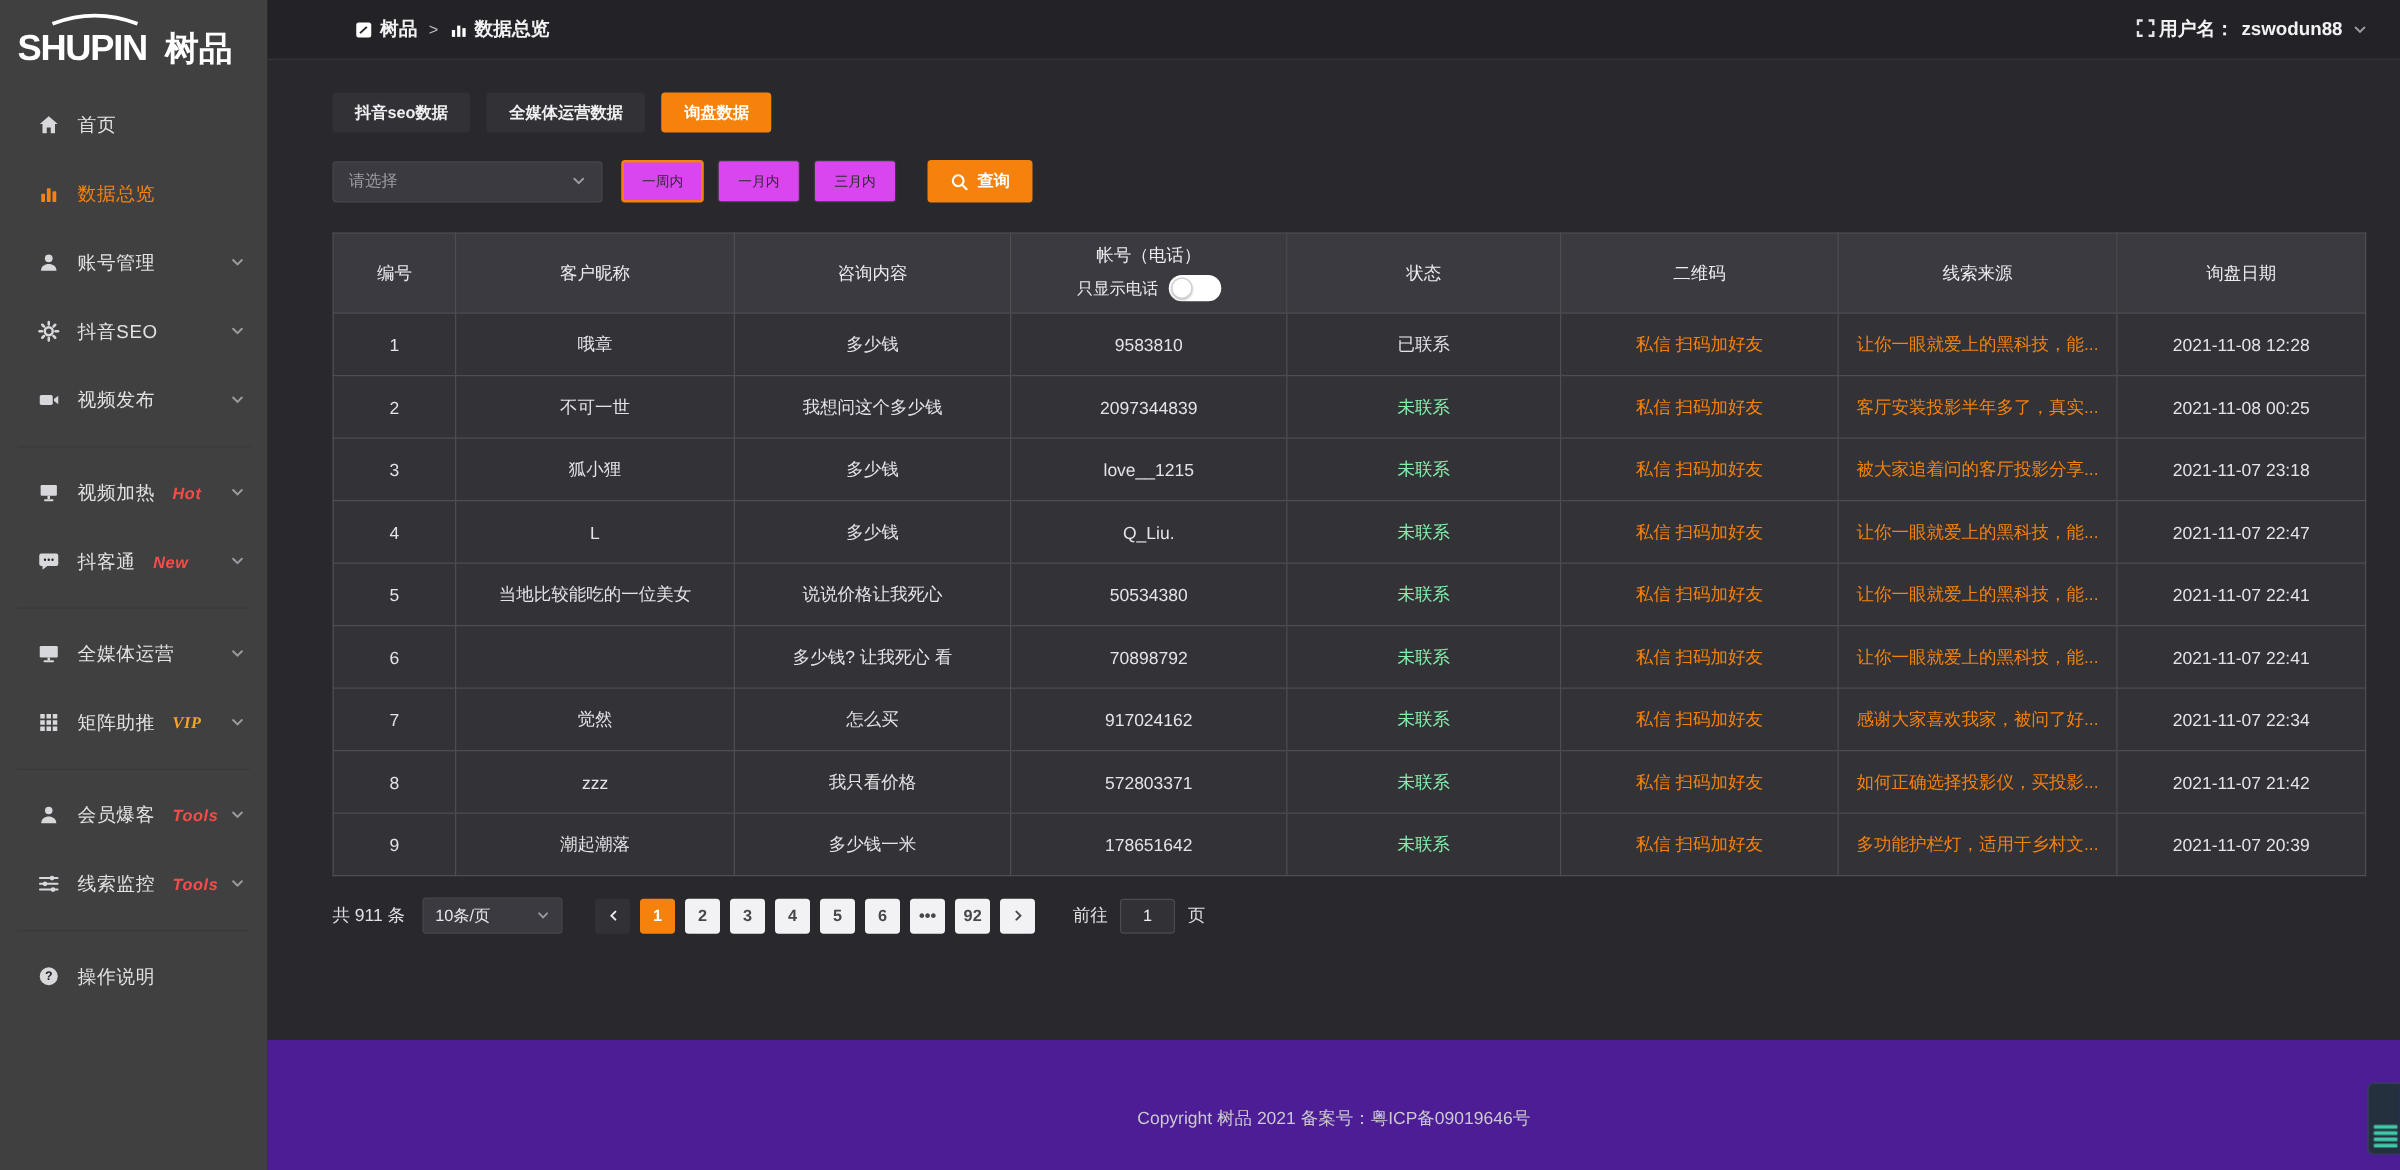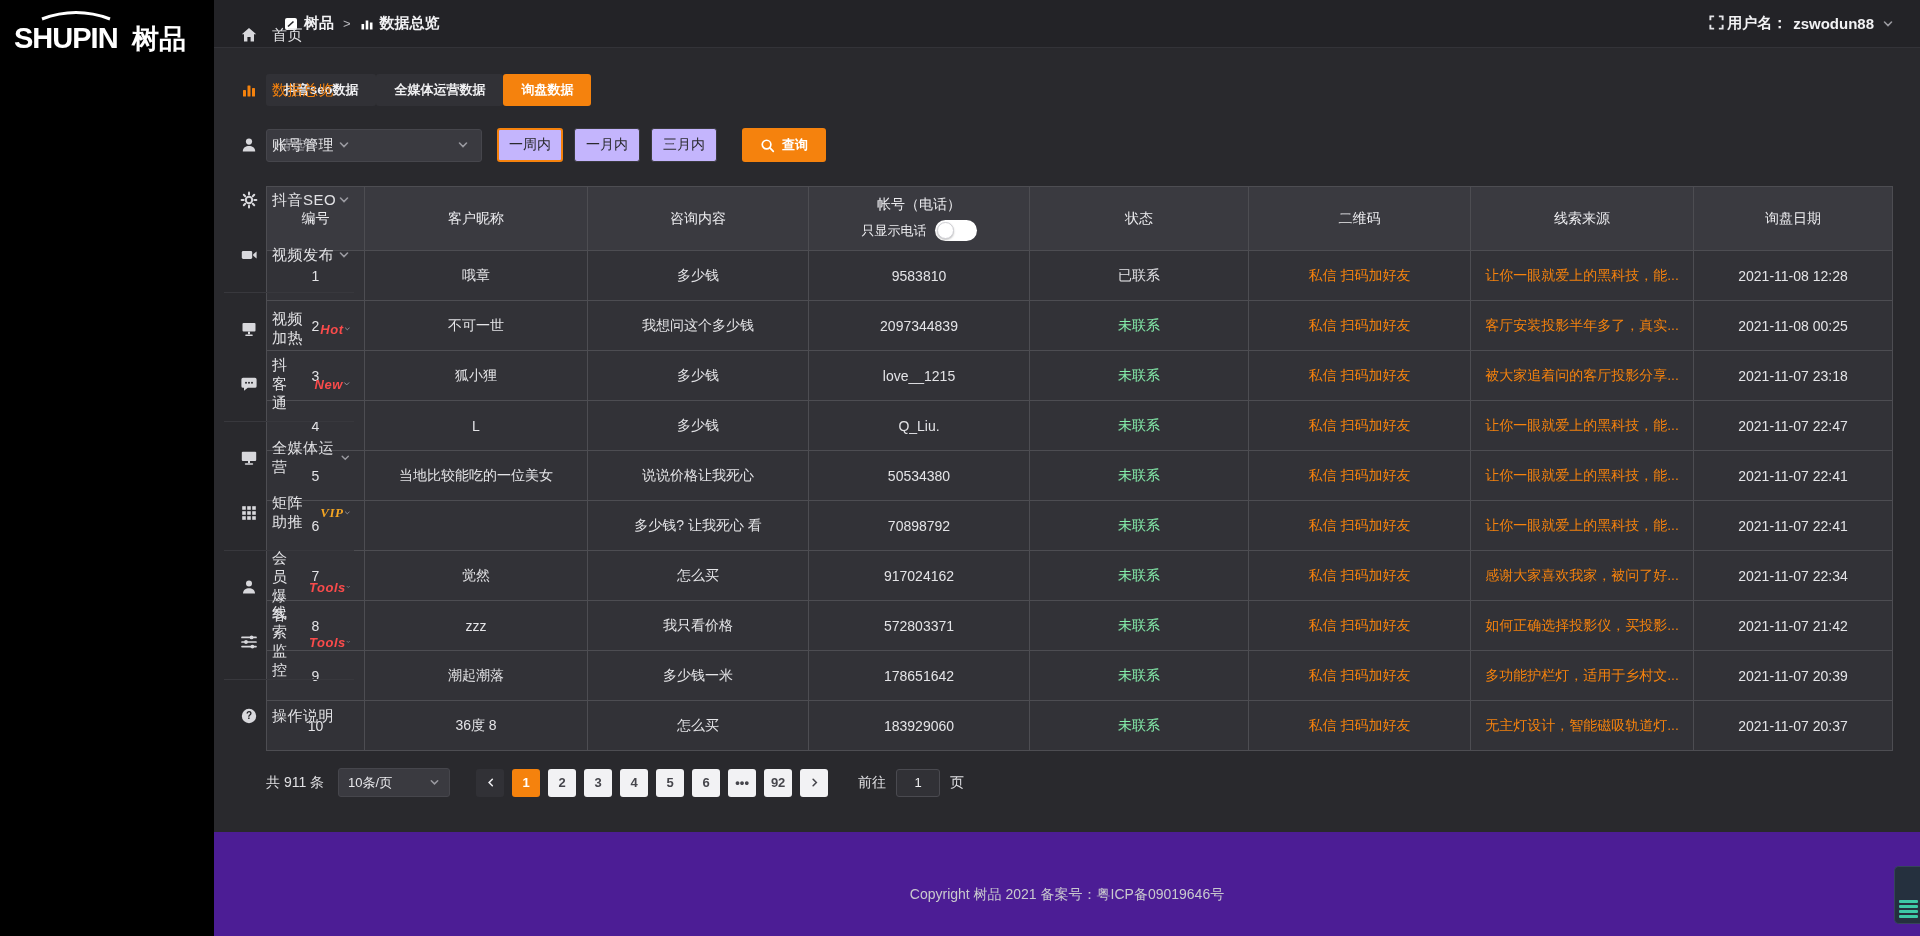--- a/index.html
+++ b/index.html
@@ -5,22 +5,22 @@
   * { margin:0; padding:0; box-sizing:border-box; }
   html,body { width:1920px; height:936px; overflow:hidden; }
   body {
     font-family:"Liberation Sans","DejaVu Sans",sans-serif;
     background:#29292D; color:#E4E4E7; font-size:14px;
   }
   .app { display:flex; width:100%; height:100%; }
 
   
   .sidebar {
-    width:214px; flex:0 0 214px; background:#000000; height:100%;
-    display:flex; flex-direction:row;
+    width:214px; flex:0 0 214px; background:#404040; height:100%;
+    display:flex; flex-direction:column;
   }
   .logo { padding:10px 14px 6px 14px; }
   .menu { list-style:none; padding:10px 0 0 0; }
   .menu-item {
     display:flex; align-items:center; height:50px; padding:0 18px 0 30px;
     cursor:pointer; color:#E2E2E5; position:relative; margin-bottom:5px;
   }
   .menu-item.divider-after { margin-bottom:24px; }
   .menu-item.divider-after::after {
     content:""; position:absolute; left:14px; right:14px; bottom:-13px;
@@ -45,38 +45,38 @@
   .crumb { display:flex; align-items:center; gap:6px; color:#F2F2F4; font-size:15px; font-weight:bold; cursor:pointer; }
   .crumb-sep { color:#B9B9BE; font-size:13px; }
   .topbar-right { margin-left:auto; display:flex; align-items:flex-start; gap:2px; }
   .fullscreen-btn { cursor:pointer; color:#E4E4E7; display:flex; }
   .user-box { display:flex; align-items:center; gap:6px; color:#F2F2F4; font-size:15px; font-weight:bold; cursor:pointer; }
   .user-box .mi-chevron { margin-left:2px; }
 
   
   .content { flex:1; background:#29292D; padding:26px 28px 0 52px; min-height:0; }
 
-  .tabs { display:flex; margin-bottom:22px; }
+  .tabs { display:flex; gap:13px; margin-bottom:22px; }
   .tab {
     background:#313136; color:#F0F0F2; font-size:13px; font-weight:bold;
     padding:0 18px; height:32px; display:flex; align-items:center;
     border-radius:3px; cursor:pointer;
   }
   .tab.active { background:#F5820D; color:#fff; }
 
   .filters { display:flex; align-items:center; margin-bottom:24px; }
   .select {
     width:216px; height:33px; background:#3A3A40; border:1px solid #46464C; border-radius:3px;
     display:flex; align-items:center; padding:0 12px; color:#9C9CA3; font-size:13px;
     cursor:pointer;
   }
   .select .mi-chevron { margin-left:auto; }
   .period-group { display:flex; gap:11px; margin-left:15px; }
   .period-btn {
-    width:66px; height:34px; background:#c4b5fd; color:#2A2A2E; font-size:14px;
+    width:66px; height:34px; background:#d946ef; color:#2A2A2E; font-size:11px;
     border:1px solid #3A3A3E; border-radius:3px; display:flex; align-items:center; justify-content:center;
     cursor:pointer;
   }
   .period-btn.active { border:2px solid #F5820D; }
   .query-btn {
     margin-left:25px; height:34px; padding:0 18px; background:#F5820D; color:#fff;
     border-radius:3px; display:flex; align-items:center; gap:7px; font-size:13px; font-weight:bold;
     cursor:pointer;
   }
 
@@ -570,30 +570,20 @@
               <td>9</td>
               <td>潮起潮落</td>
               <td>多少钱一米</td>
               <td>178651642</td>
               <td class="orange">未联系</td>
               <td class="link">私信 扫码加好友</td>
               <td class="link">多功能护栏灯，适用于乡村文...</td>
               <td>2021-11-07 20:39</td>
             </tr>
 
-            <tr>
-              <td>10</td>
-              <td>36度 8</td>
-              <td>怎么买</td>
-              <td>183929060</td>
-              <td class="orange">未联系</td>
-              <td class="link">私信 扫码加好友</td>
-              <td class="link">无主灯设计，智能磁吸轨道灯...</td>
-              <td>2021-11-07 20:37</td>
-            </tr>
           </tbody>
       </table>
 
       <div class="pagination">
         <span>共 911 条</span>
         <div class="page-size-select">
           <span>10条/页</span>
           <svg class="mi-chevron" width="11" height="11" viewBox="0 0 12 12">
               <path d="M2.5 4 L6 7.5 L9.5 4" fill="none" stroke="currentColor" stroke-width="1.6" stroke-linecap="round"></path>
             </svg>

